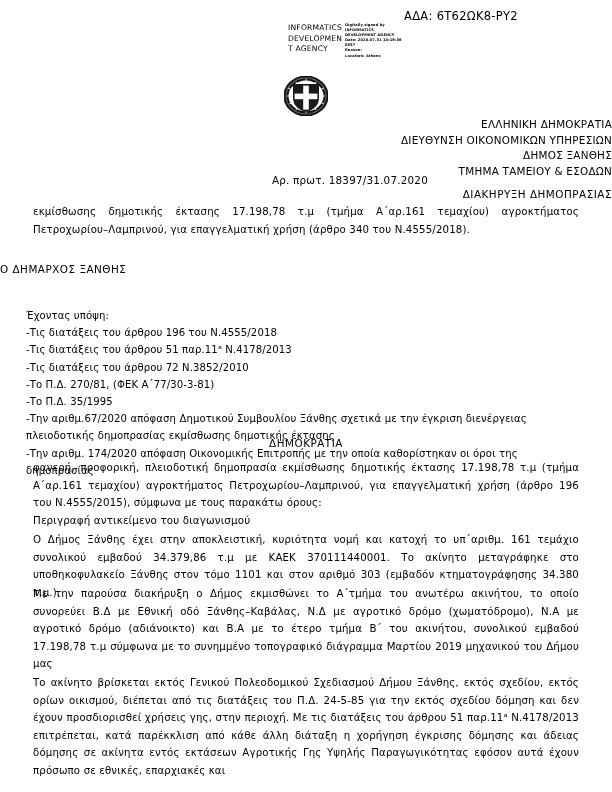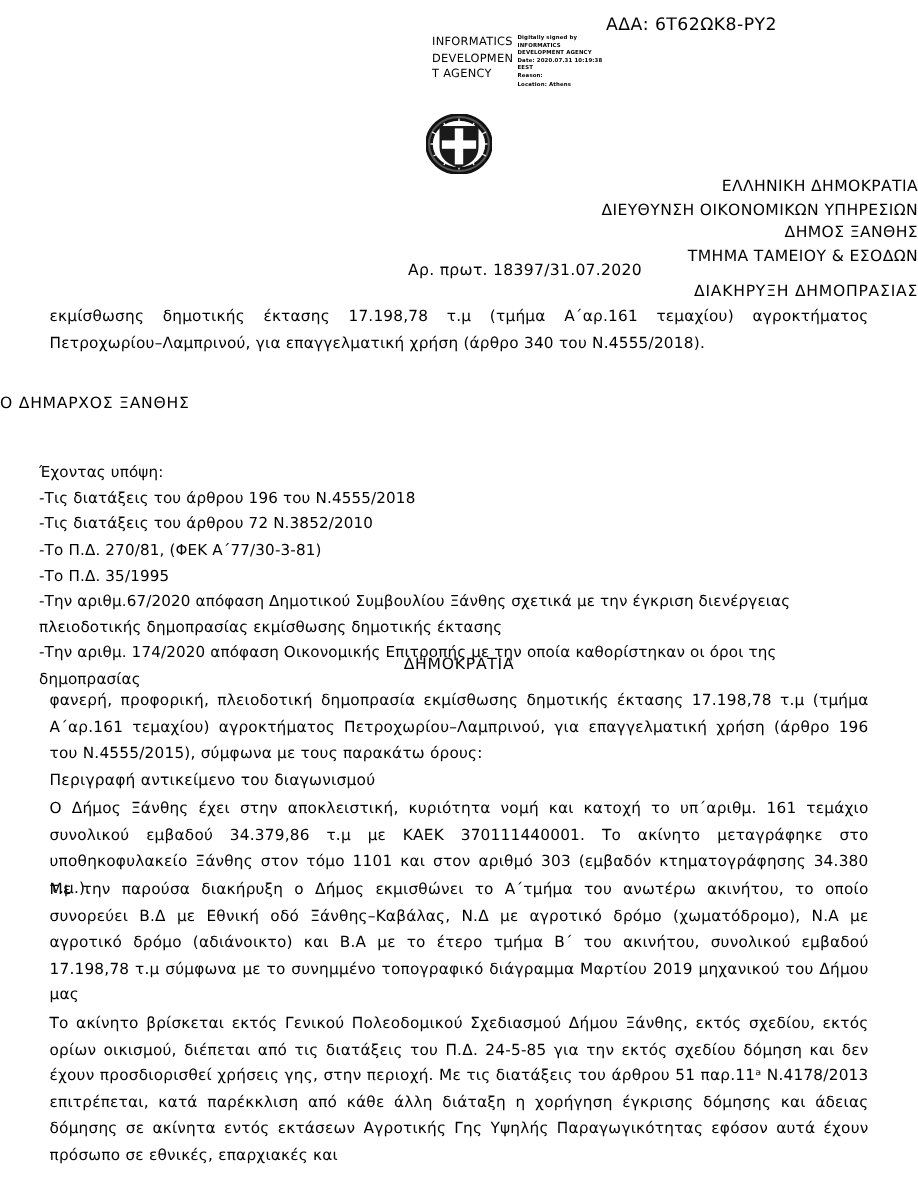--- a/index.html
+++ b/index.html
@@ -239,20 +239,21 @@
 
   <div class="decl-title">ΔΙΑΚΗΡΥΞΗ ΔΗΜΟΠΡΑΣΙΑΣ</div>
 
   <div class="body-block subject">εκμίσθωσης δημοτικής έκτασης 17.198,78 τ.μ (τμήμα Α΄αρ.161 τεμαχίου) αγροκτήματος  Πετροχωρίου–Λαμπρινού, για επαγγελματική χρήση (άρθρο 340 του Ν.4555/2018).</div>
 
   <div class="mayor-line">Ο ΔΗΜΑΡΧΟΣ ΞΑΝΘΗΣ</div>
 
   <div class="considering">
     <div class="lead">Έχοντας υπόψη:</div>
     <div class="item">-Τις  διατάξεις του άρθρου 196 του Ν.4555/2018</div>
+    <div class="item">-Τις διατάξεις του άρθρου 51 παρ.11ᵃ  Ν.4178/2013</div>
     <div class="item">-Τις  διατάξεις του άρθρου 72 Ν.3852/2010</div>
     <div class="item">-Το Π.Δ. 270/81, (ΦΕΚ Α΄77/30-3-81)</div>
     <div class="item">-Το Π.Δ. 35/1995</div>
     <div class="item wrap">-Την  αριθμ.67/2020 απόφαση  Δημοτικού Συμβουλίου Ξάνθης σχετικά με την έγκριση διενέργειας πλειοδοτικής δημοπρασίας εκμίσθωσης δημοτικής έκτασης</div>
     <div class="item wrap">-Την αριθμ. 174/2020 απόφαση Οικονομικής Επιτροπής με την οποία καθορίστηκαν οι όροι της δημοπρασίας</div>
   </div>
 
   <div class="declares">ΔΗΜΟΚΡΑΤΙΑ</div>
 
   <div class="body-block declaration">φανερή, προφορική, πλειοδοτική δημοπρασία εκμίσθωσης δημοτικής έκτασης 17.198,78 τ.μ (τμήμα Α΄αρ.161 τεμαχίου) αγροκτήματος  Πετροχωρίου–Λαμπρινού, για επαγγελματική χρήση (άρθρο 196 του Ν.4555/2015), σύμφωνα με τους παρακάτω όρους:</div>

